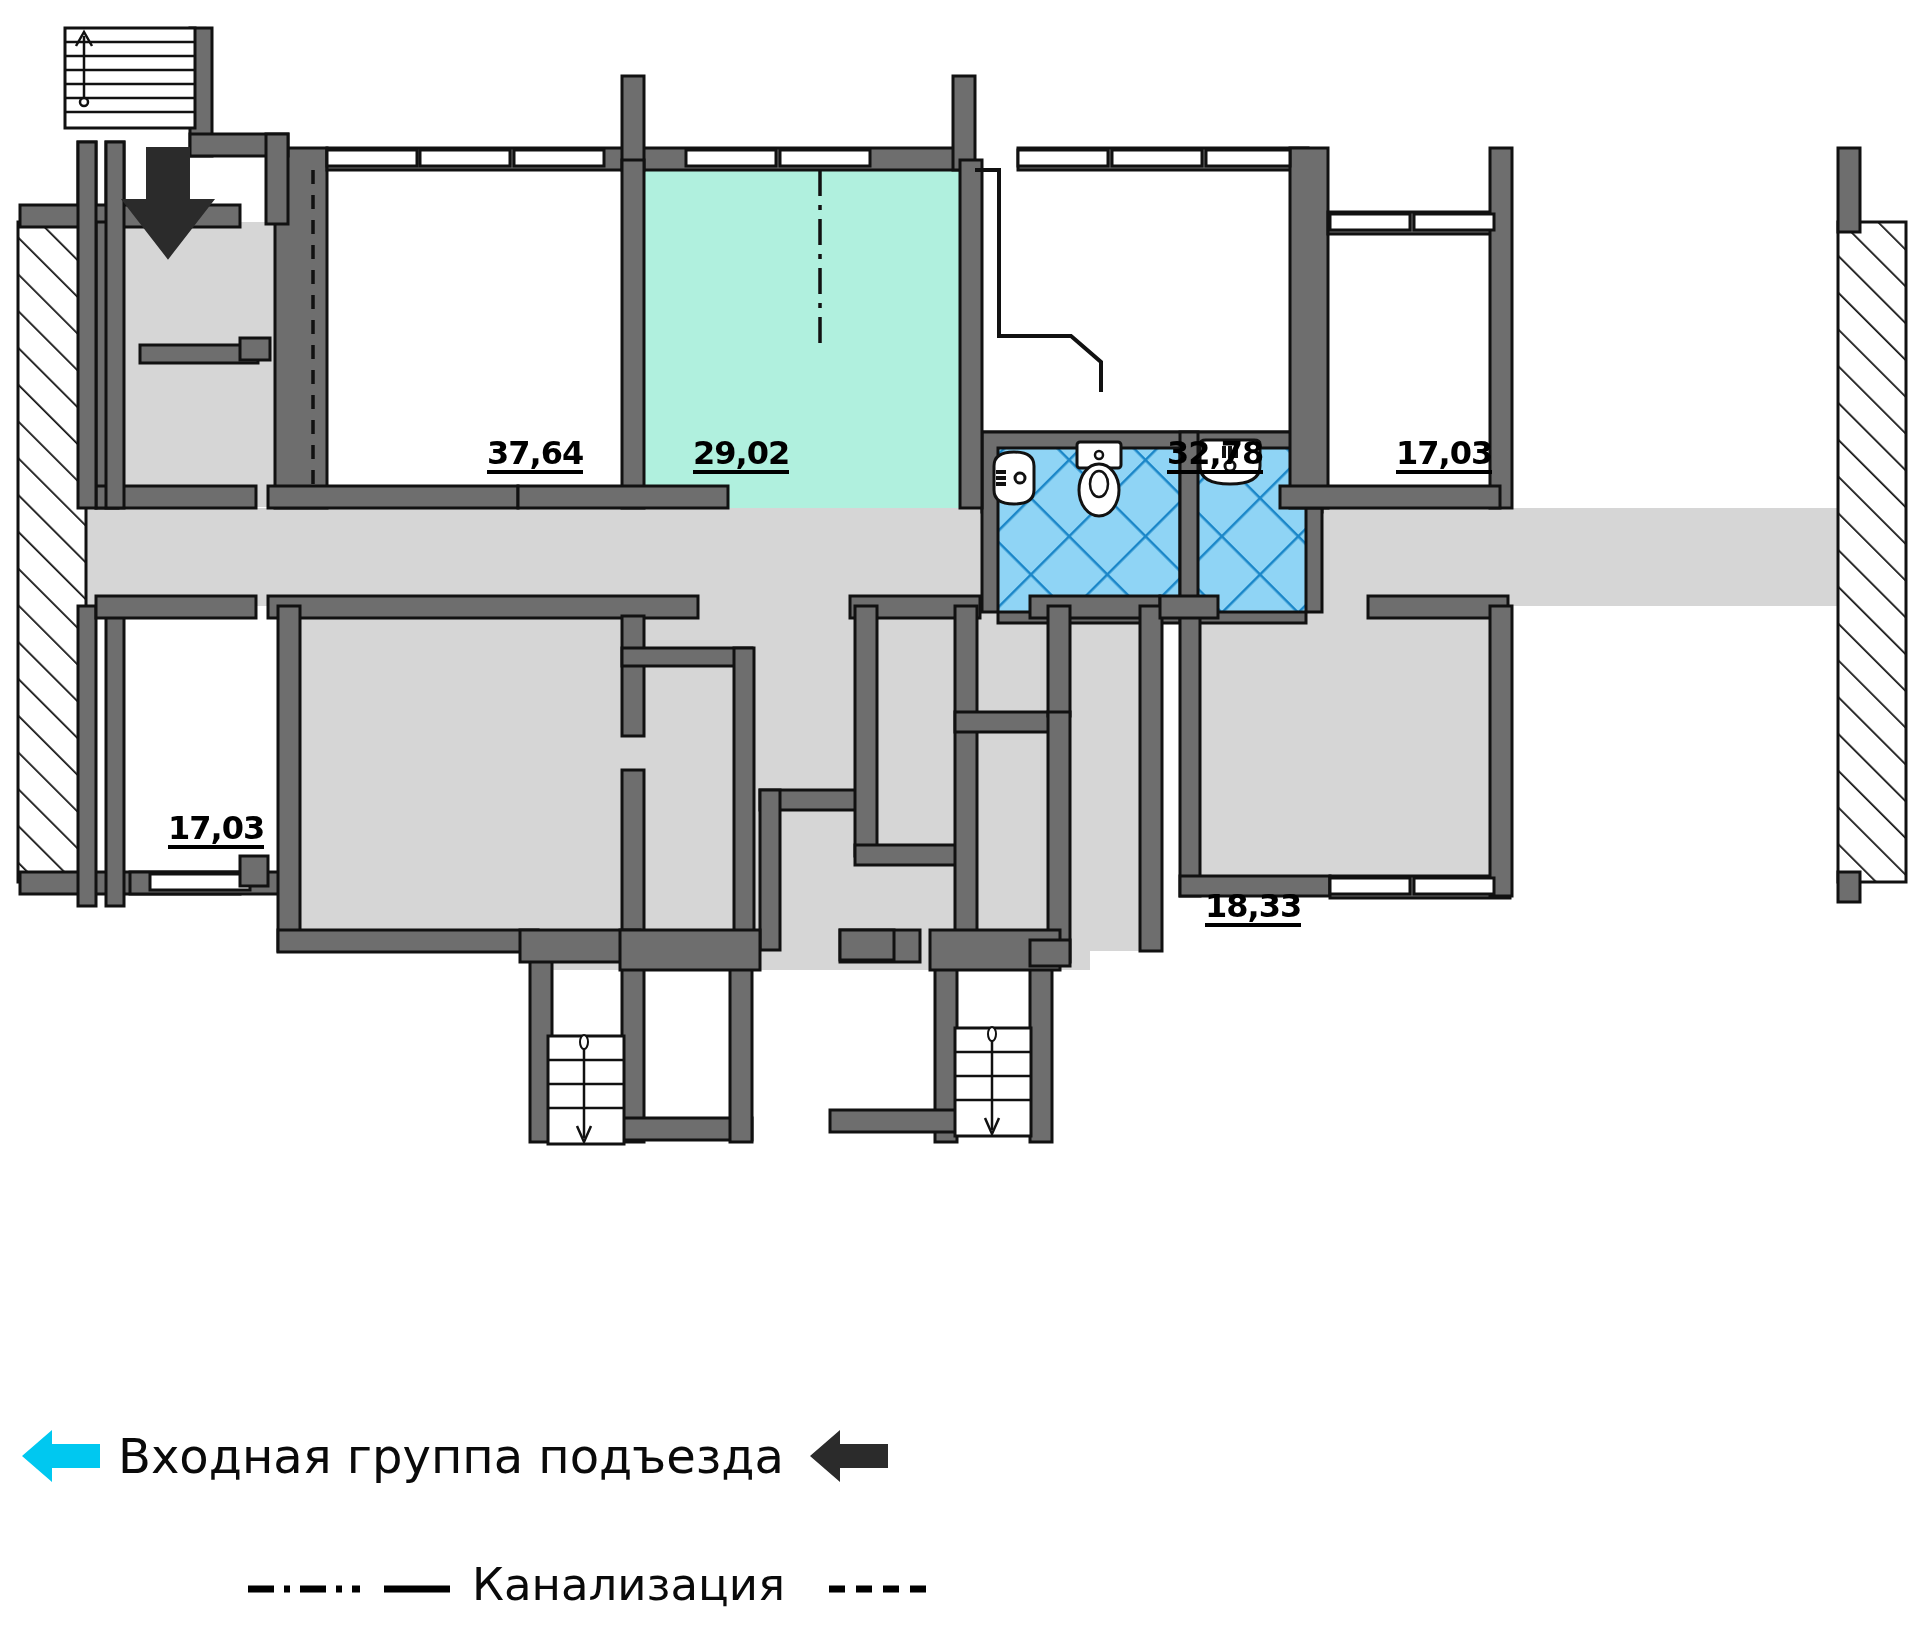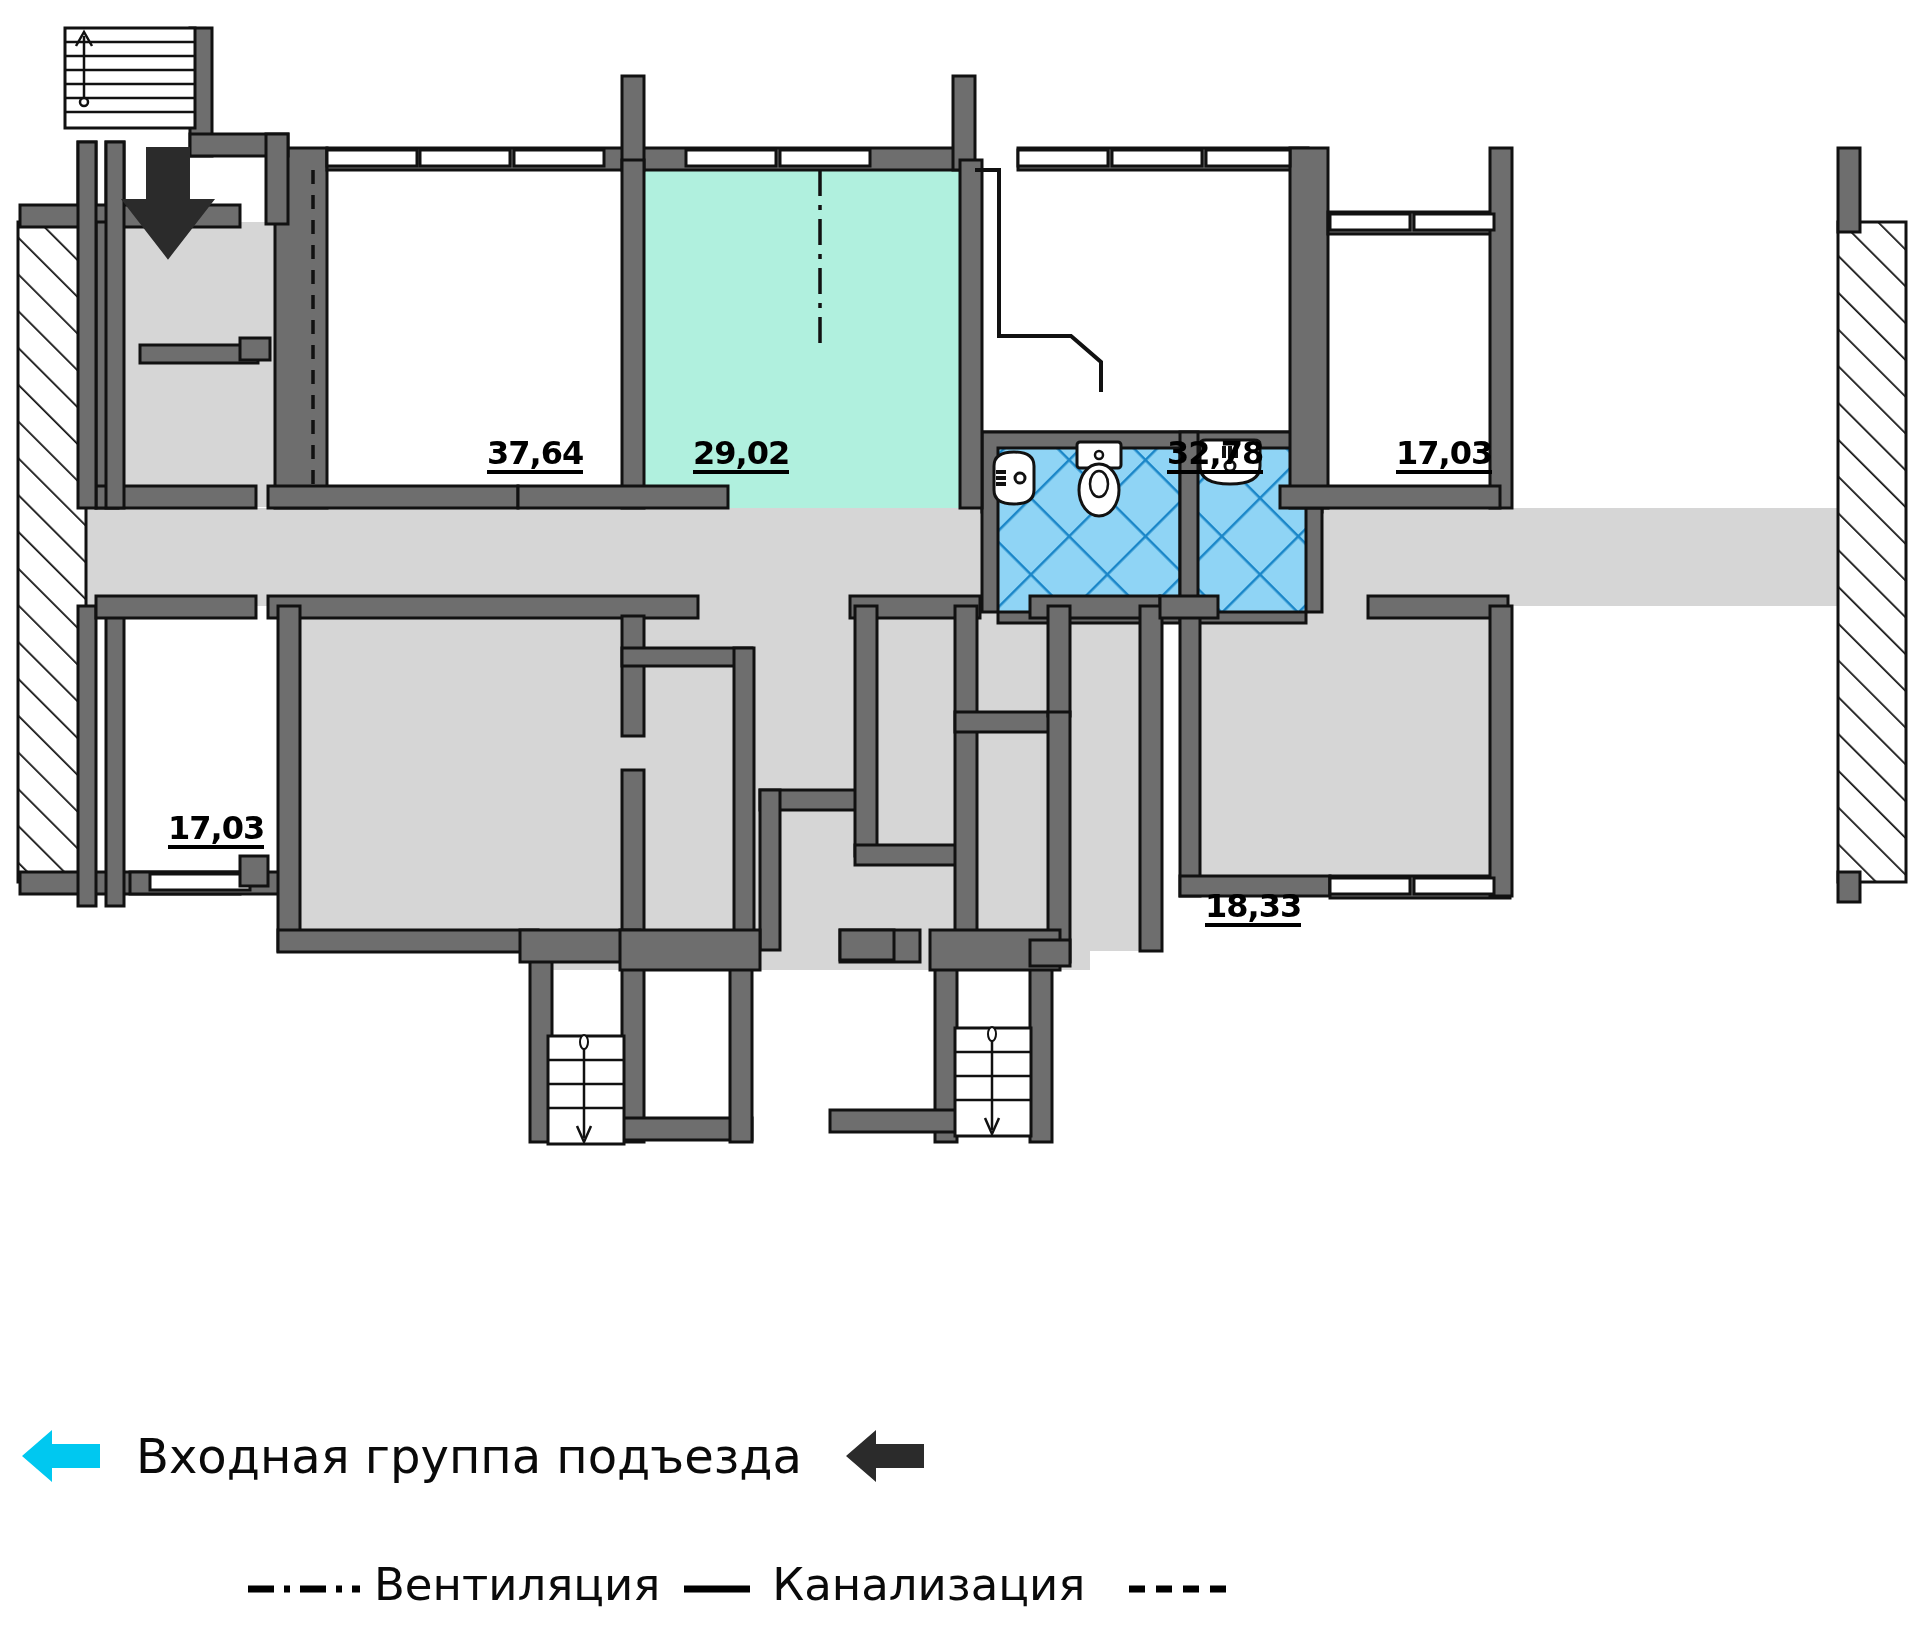--- a/index.html
+++ b/index.html
@@ -271,41 +271,40 @@
     </g>
   </svg>
 
   <div class="area-label" style="left:487px; top:437px;">37,64</div>
   <div class="area-label" style="left:693px; top:437px;">29,02</div>
   <div class="area-label" style="left:1167px; top:437px;">32,78</div>
   <div class="area-label" style="left:1396px; top:437px;">17,03</div>
   <div class="area-label" style="left:168px; top:812px;">17,03</div>
   <div class="area-label" style="left:1205px; top:890px;">18,33</div>
 
-  <div class="legend-row" style="left:22px; top:1428px;gap:18px;">
+  <div class="legend-row" style="left:22px; top:1428px;">
     <span class="arrow-swatch">
       <svg width="78" height="56" viewBox="0 0 78 56">
         <path d="M0 28 L30 2 L30 16 L78 16 L78 40 L30 40 L30 54 Z" fill="#00c8f0"></path>
       </svg>
     </span>
     <span class="legend-text" style="margin-left:18px;">Входная группа подъезда</span>
     <span class="arrow-swatch" style="margin-left:26px;">
       <svg width="78" height="56" viewBox="0 0 78 56">
         <path d="M0 28 L30 2 L30 16 L78 16 L78 40 L30 40 L30 54 Z" fill="#2b2b2b"></path>
       </svg>
     </span>
   </div>
 
   <div class="legend-row" style="left:248px; top:1558px;">
     <span class="line-swatch" style="width:112px;">
       <svg width="112" height="10" viewBox="0 0 112 10">
         <path d="M0 5 H112" stroke="#000" stroke-width="7" fill="none" stroke-dasharray="26 10 6 10"></path>
       </svg>
     </span>
-    <span class="legend-text-sm" style="margin-left:14px;">Вентиляция</span>
     <span class="line-swatch" style="width:66px; margin-left:24px;">
       <svg width="66" height="10" viewBox="0 0 66 10">
         <path d="M0 5 H66" stroke="#000" stroke-width="7" fill="none"></path>
       </svg>
     </span>
     <span class="legend-text-sm" style="margin-left:22px;">Канализация</span>
     <span class="line-swatch" style="width:104px; margin-left:44px;">
       <svg width="104" height="10" viewBox="0 0 104 10">
         <path d="M0 5 H104" stroke="#000" stroke-width="7" fill="none" stroke-dasharray="16 11"></path>
       </svg>

